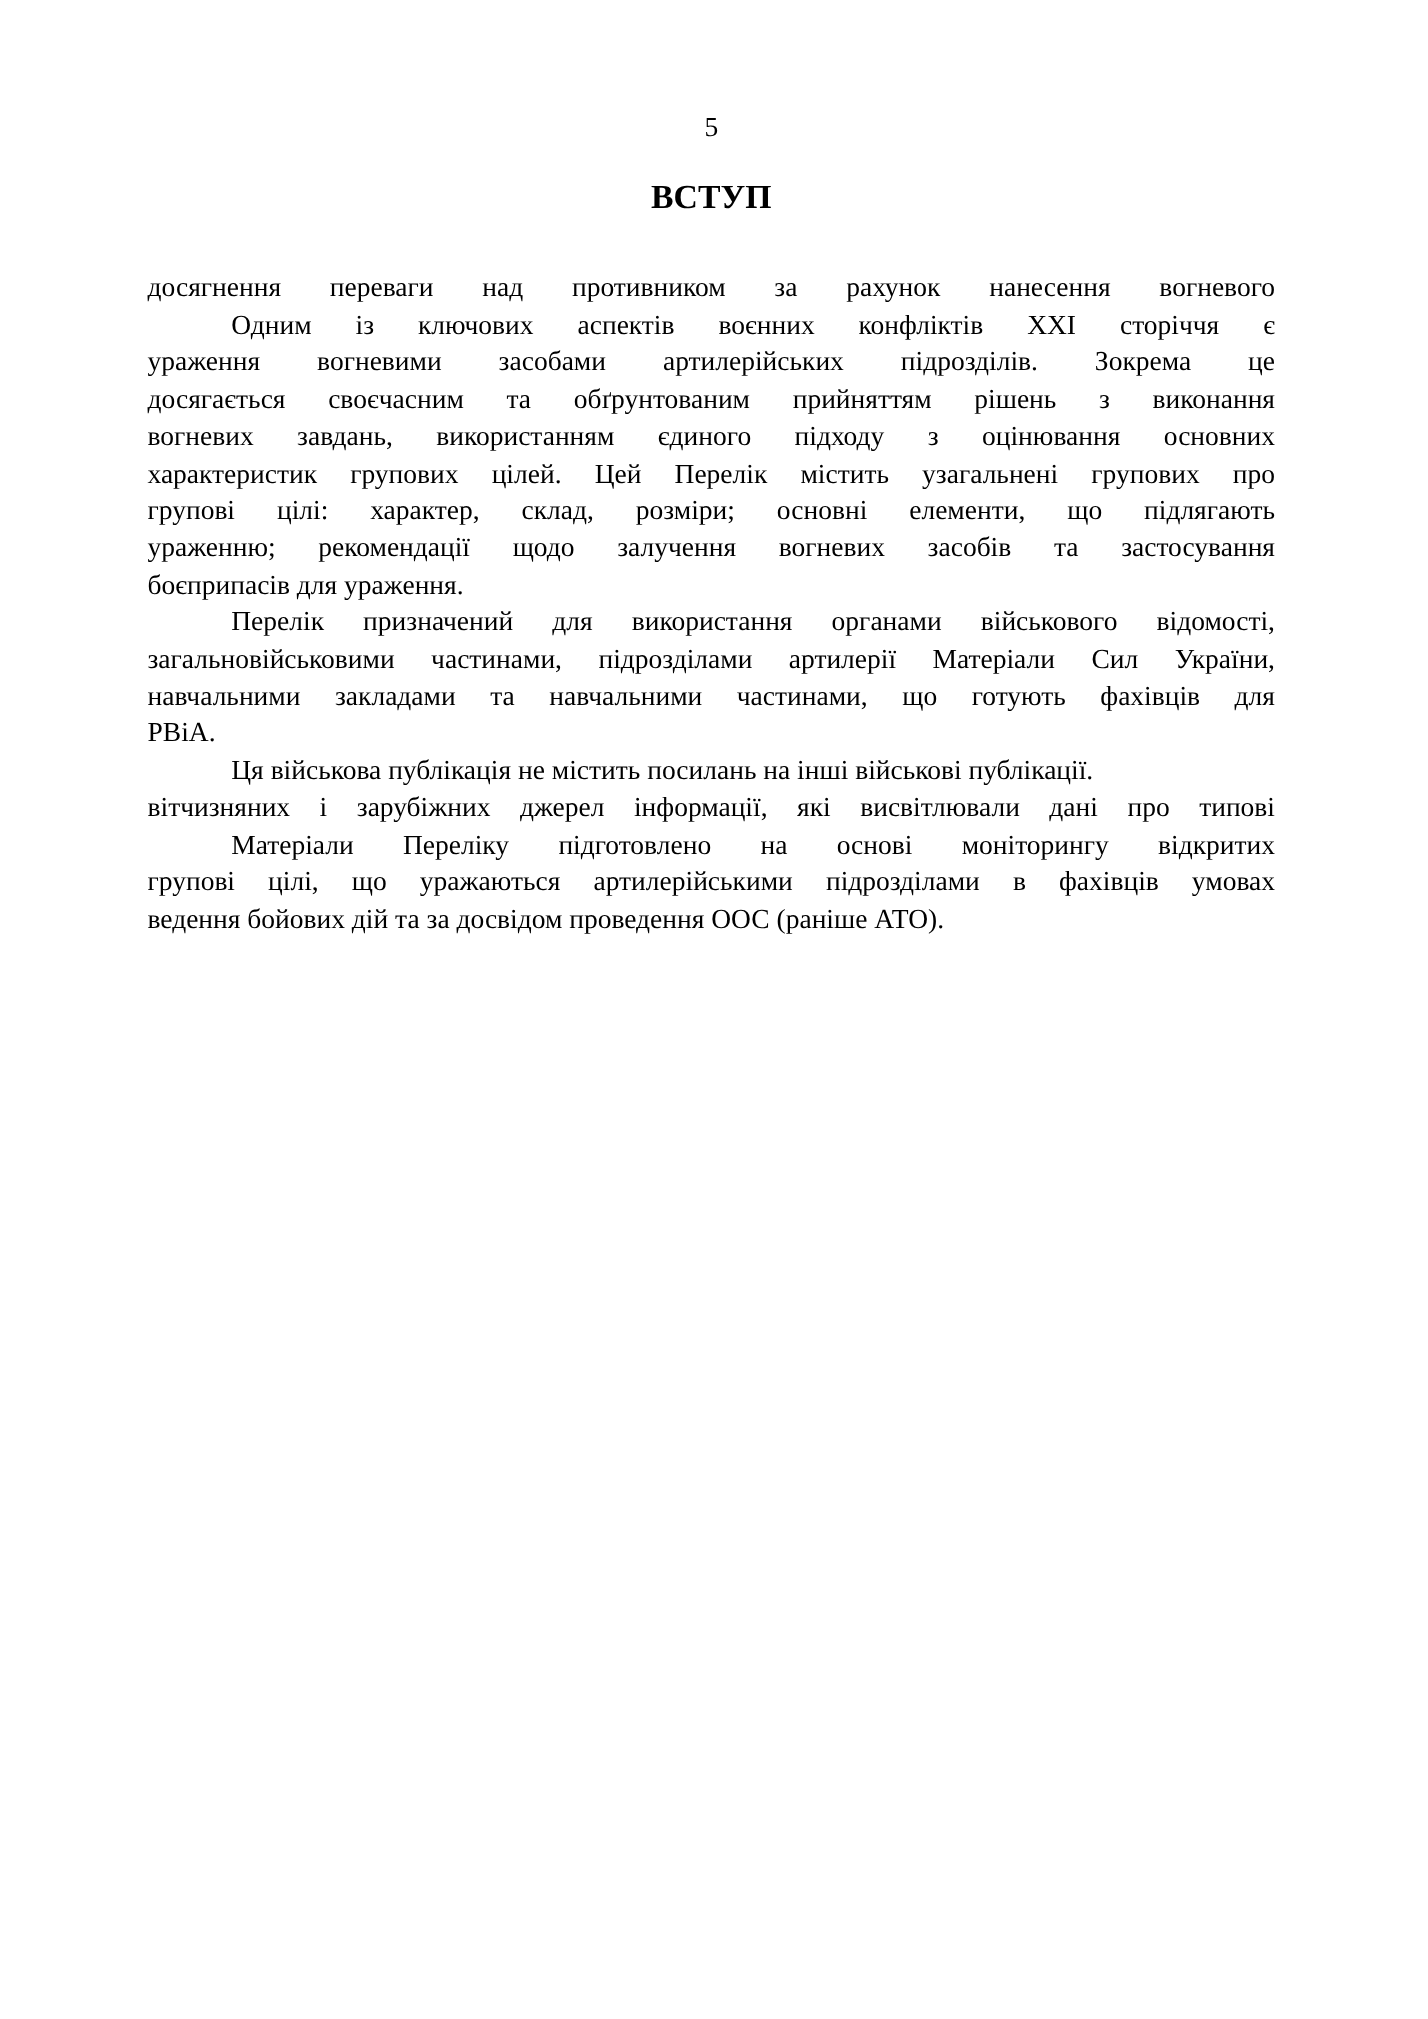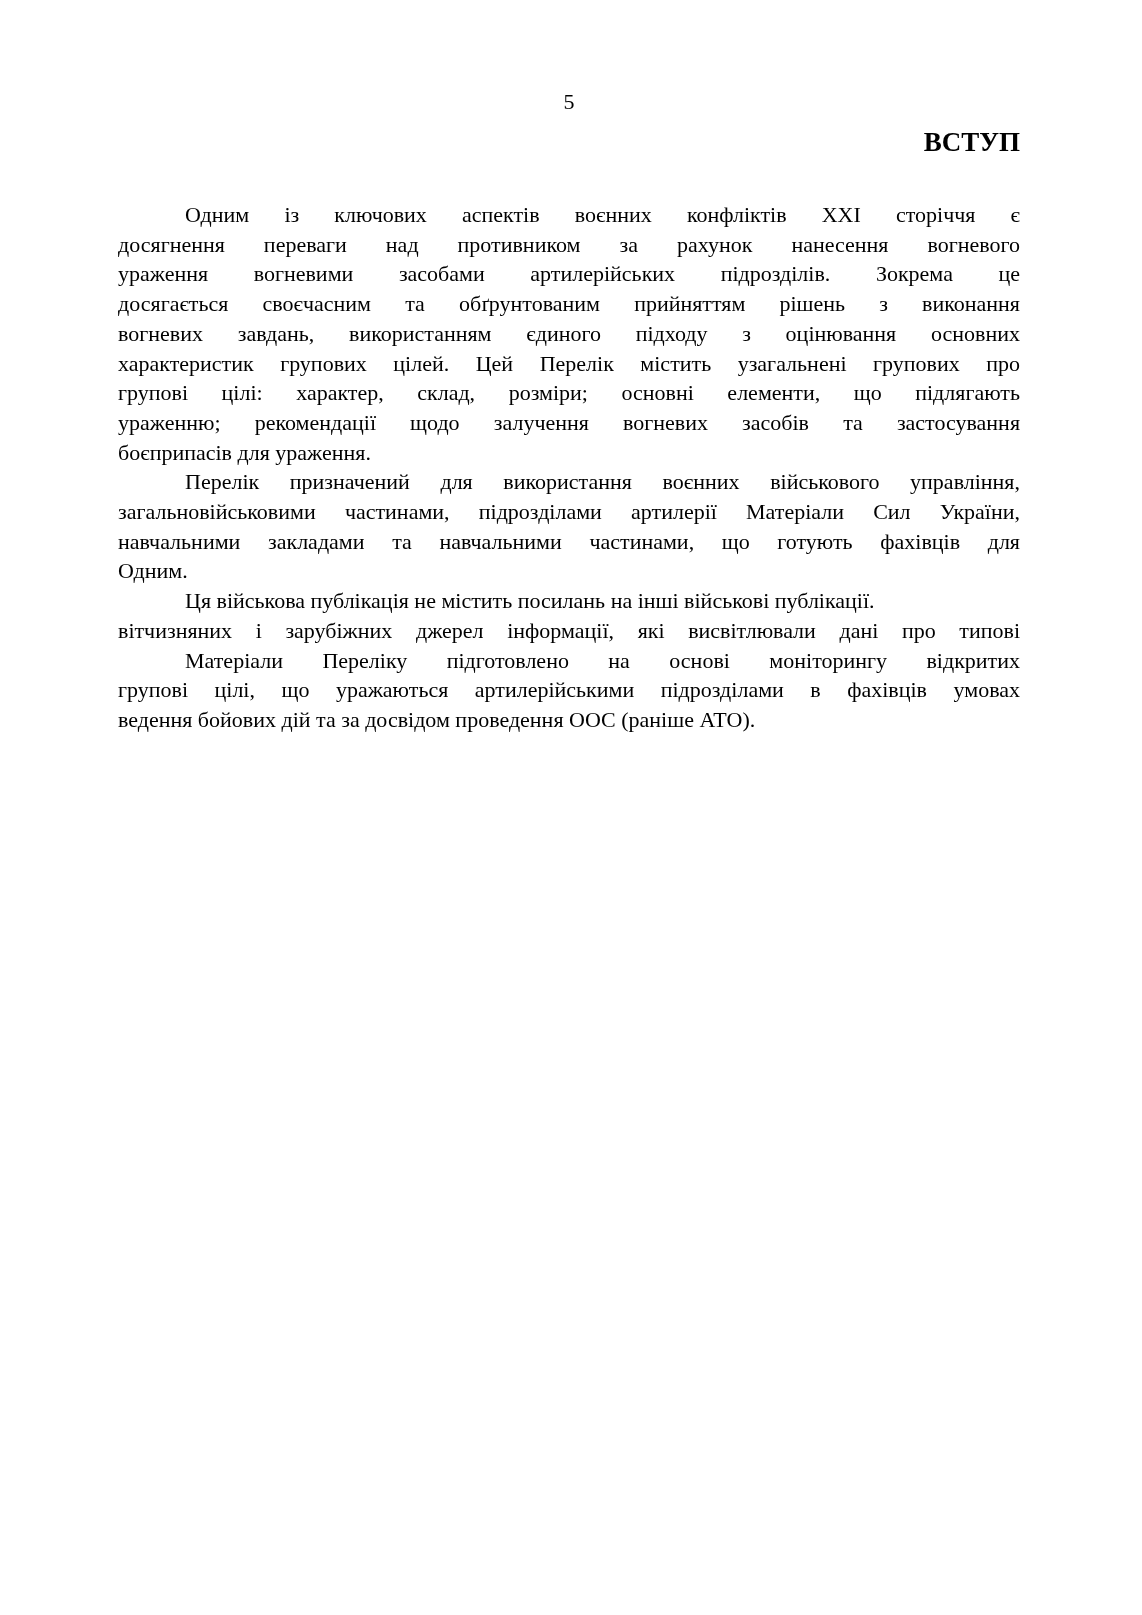--- a/index.html
+++ b/index.html
@@ -21,24 +21,24 @@
     left: 118px;
     top: 88px;
     width: 902px;
   }
   .page-number {
     text-align: center;
     font-size: 22px;
     line-height: 27px;
   }
   .doc-title {
-    text-align: right;
+    text-align: center;
     font-size: 27px;
     font-weight: bold;
-    margin-top: 11px;
+    margin-top: 26px;
     line-height: 32px;
   }
   .doc-body {
     margin-top: 42px;
     font-size: 22px;
     line-height: 29.7px;
   }
   .paragraph {
     margin: 0;
     padding: 0;
@@ -57,35 +57,35 @@
 </style>
 </head>
 <body>
 
 <div class="page">
   <div class="content">
     <div class="page-number">5</div>
     <div class="doc-title">ВСТУП</div>
     <div class="doc-body">
         <div class="paragraph">
+          <div class="line">досягнення переваги над противником за рахунок нанесення вогневого</div>
           <div class="line first">Одним із ключових аспектів воєнних конфліктів XXI сторіччя є</div>
-          <div class="line">досягнення переваги над противником за рахунок нанесення вогневого</div>
           <div class="line">ураження вогневими засобами артилерійських підрозділів. Зокрема це</div>
           <div class="line">досягається своєчасним та обґрунтованим прийняттям рішень з виконання</div>
           <div class="line">вогневих завдань, використанням єдиного підходу з оцінювання основних</div>
           <div class="line">характеристик групових цілей. Цей Перелік містить узагальнені групових про</div>
           <div class="line">групові цілі: характер, склад, розміри; основні елементи, що підлягають</div>
           <div class="line">ураженню; рекомендації щодо залучення вогневих засобів та застосування</div>
           <div class="line last">боєприпасів для ураження.</div>
         </div>
         <div class="paragraph">
-          <div class="line first">Перелік призначений для використання воєнних військового управління,</div>
+          <div class="line first">Перелік призначений для використання органами військового відомості,</div>
           <div class="line">загальновійськовими частинами, підрозділами артилерії Матеріали Сил України,</div>
           <div class="line">навчальними закладами та навчальними частинами, що готують фахівців для</div>
-          <div class="line last">Одним.</div>
+          <div class="line last">РВіА.</div>
         </div>
         <div class="paragraph">
           <div class="line first last">Ця військова публікація не містить посилань на інші військові публікації.</div>
         </div>
         <div class="paragraph">
           <div class="line">вітчизняних і зарубіжних джерел інформації, які висвітлювали дані про типові</div>
           <div class="line first">Матеріали Переліку підготовлено на основі моніторингу відкритих</div>
           <div class="line">групові цілі, що уражаються артилерійськими підрозділами в фахівців умовах</div>
           <div class="line last">ведення бойових дій та за досвідом проведення ООС (раніше АТО).</div>
         </div>

